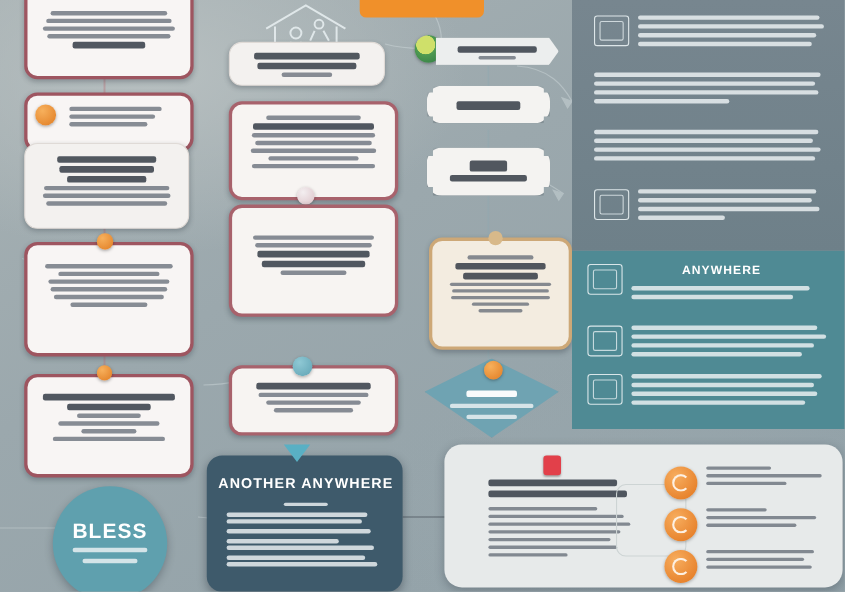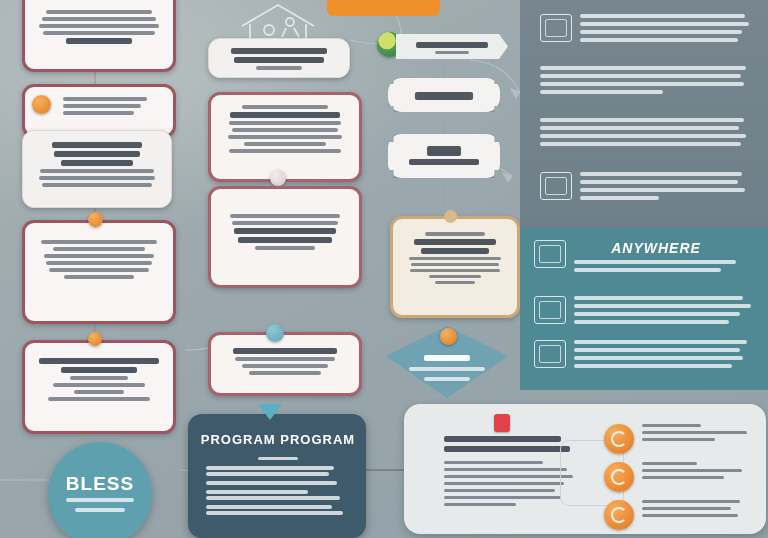--- a/index.html
+++ b/index.html
@@ -308,21 +308,21 @@
     <div class="ptext">
       <div class="ln w" style="width:94%"></div>
       <div class="ln w" style="width:92%"></div>
       <div class="ln w" style="width:96%"></div>
       <div class="ln w" style="width:46%"></div>
     </div>
   </div>
 
   <div class="panel-teal" style="left:520px;top:228px;width:248px;height:162px;"></div>
 
-  <div class="ttlw" style="position:absolute;left:586px;top:240px;width:140px;font-size:14px;font-style:italic;">ANYWHERE</div>
+  <div class="ttlw" style="position:absolute;left:586px;top:240px;width:140px;font-size:11px;">ANYWHERE</div>
   <div class="prow" style="left:534px;top:240px;width:224px;">
     <div class="picon"></div>
     <div class="ptext" style="margin-top:20px;">
       <div class="ln w" style="width:88%"></div>
       <div class="ln w" style="width:80%"></div>
     </div>
   </div>
 
   <div class="prow" style="left:534px;top:296px;width:224px;">
     <div class="picon"></div>
@@ -346,21 +346,21 @@
 
   <div class="bigcircle" style="left:48px;top:442px;width:104px;height:104px;">
     <div class="ttlw" style="font-size:19px;">BLESS</div>
     <div class="ln w" style="width:68px;"></div>
     <div class="ln w" style="width:50px;"></div>
   </div>
 
   <div class="panel-navy" style="left:188px;top:414px;width:178px;height:124px;"></div>
   <div class="tri-down" style="left:258px;top:404px;border-left:12px solid transparent;border-right:12px solid transparent;border-top:16px solid #59b0c4;"></div>
 
-  <div class="ttlw" style="position:absolute;left:198px;top:432px;width:160px;font-size:13px;">PROGRAM PROGRAM</div>
+  <div class="ttlw" style="position:absolute;left:198px;top:432px;width:160px;font-size:13px;">ANOTHER ANYWHERE</div>
   <div style="position:absolute;left:258px;top:454px;width:40px;">
     <div class="ln w" style="width:100%;height:3px;"></div>
   </div>
   <div style="position:absolute;left:206px;top:466px;width:146px;">
     <div style="margin-bottom:5px;">
       <div class="ln w" style="width:88%;margin:0 0 2px 0;"></div>
       <div class="ln w" style="width:84%;margin:0;"></div>
     </div>
     <div style="margin-bottom:5px;">
       <div class="ln w" style="width:90%;margin:0;"></div>

